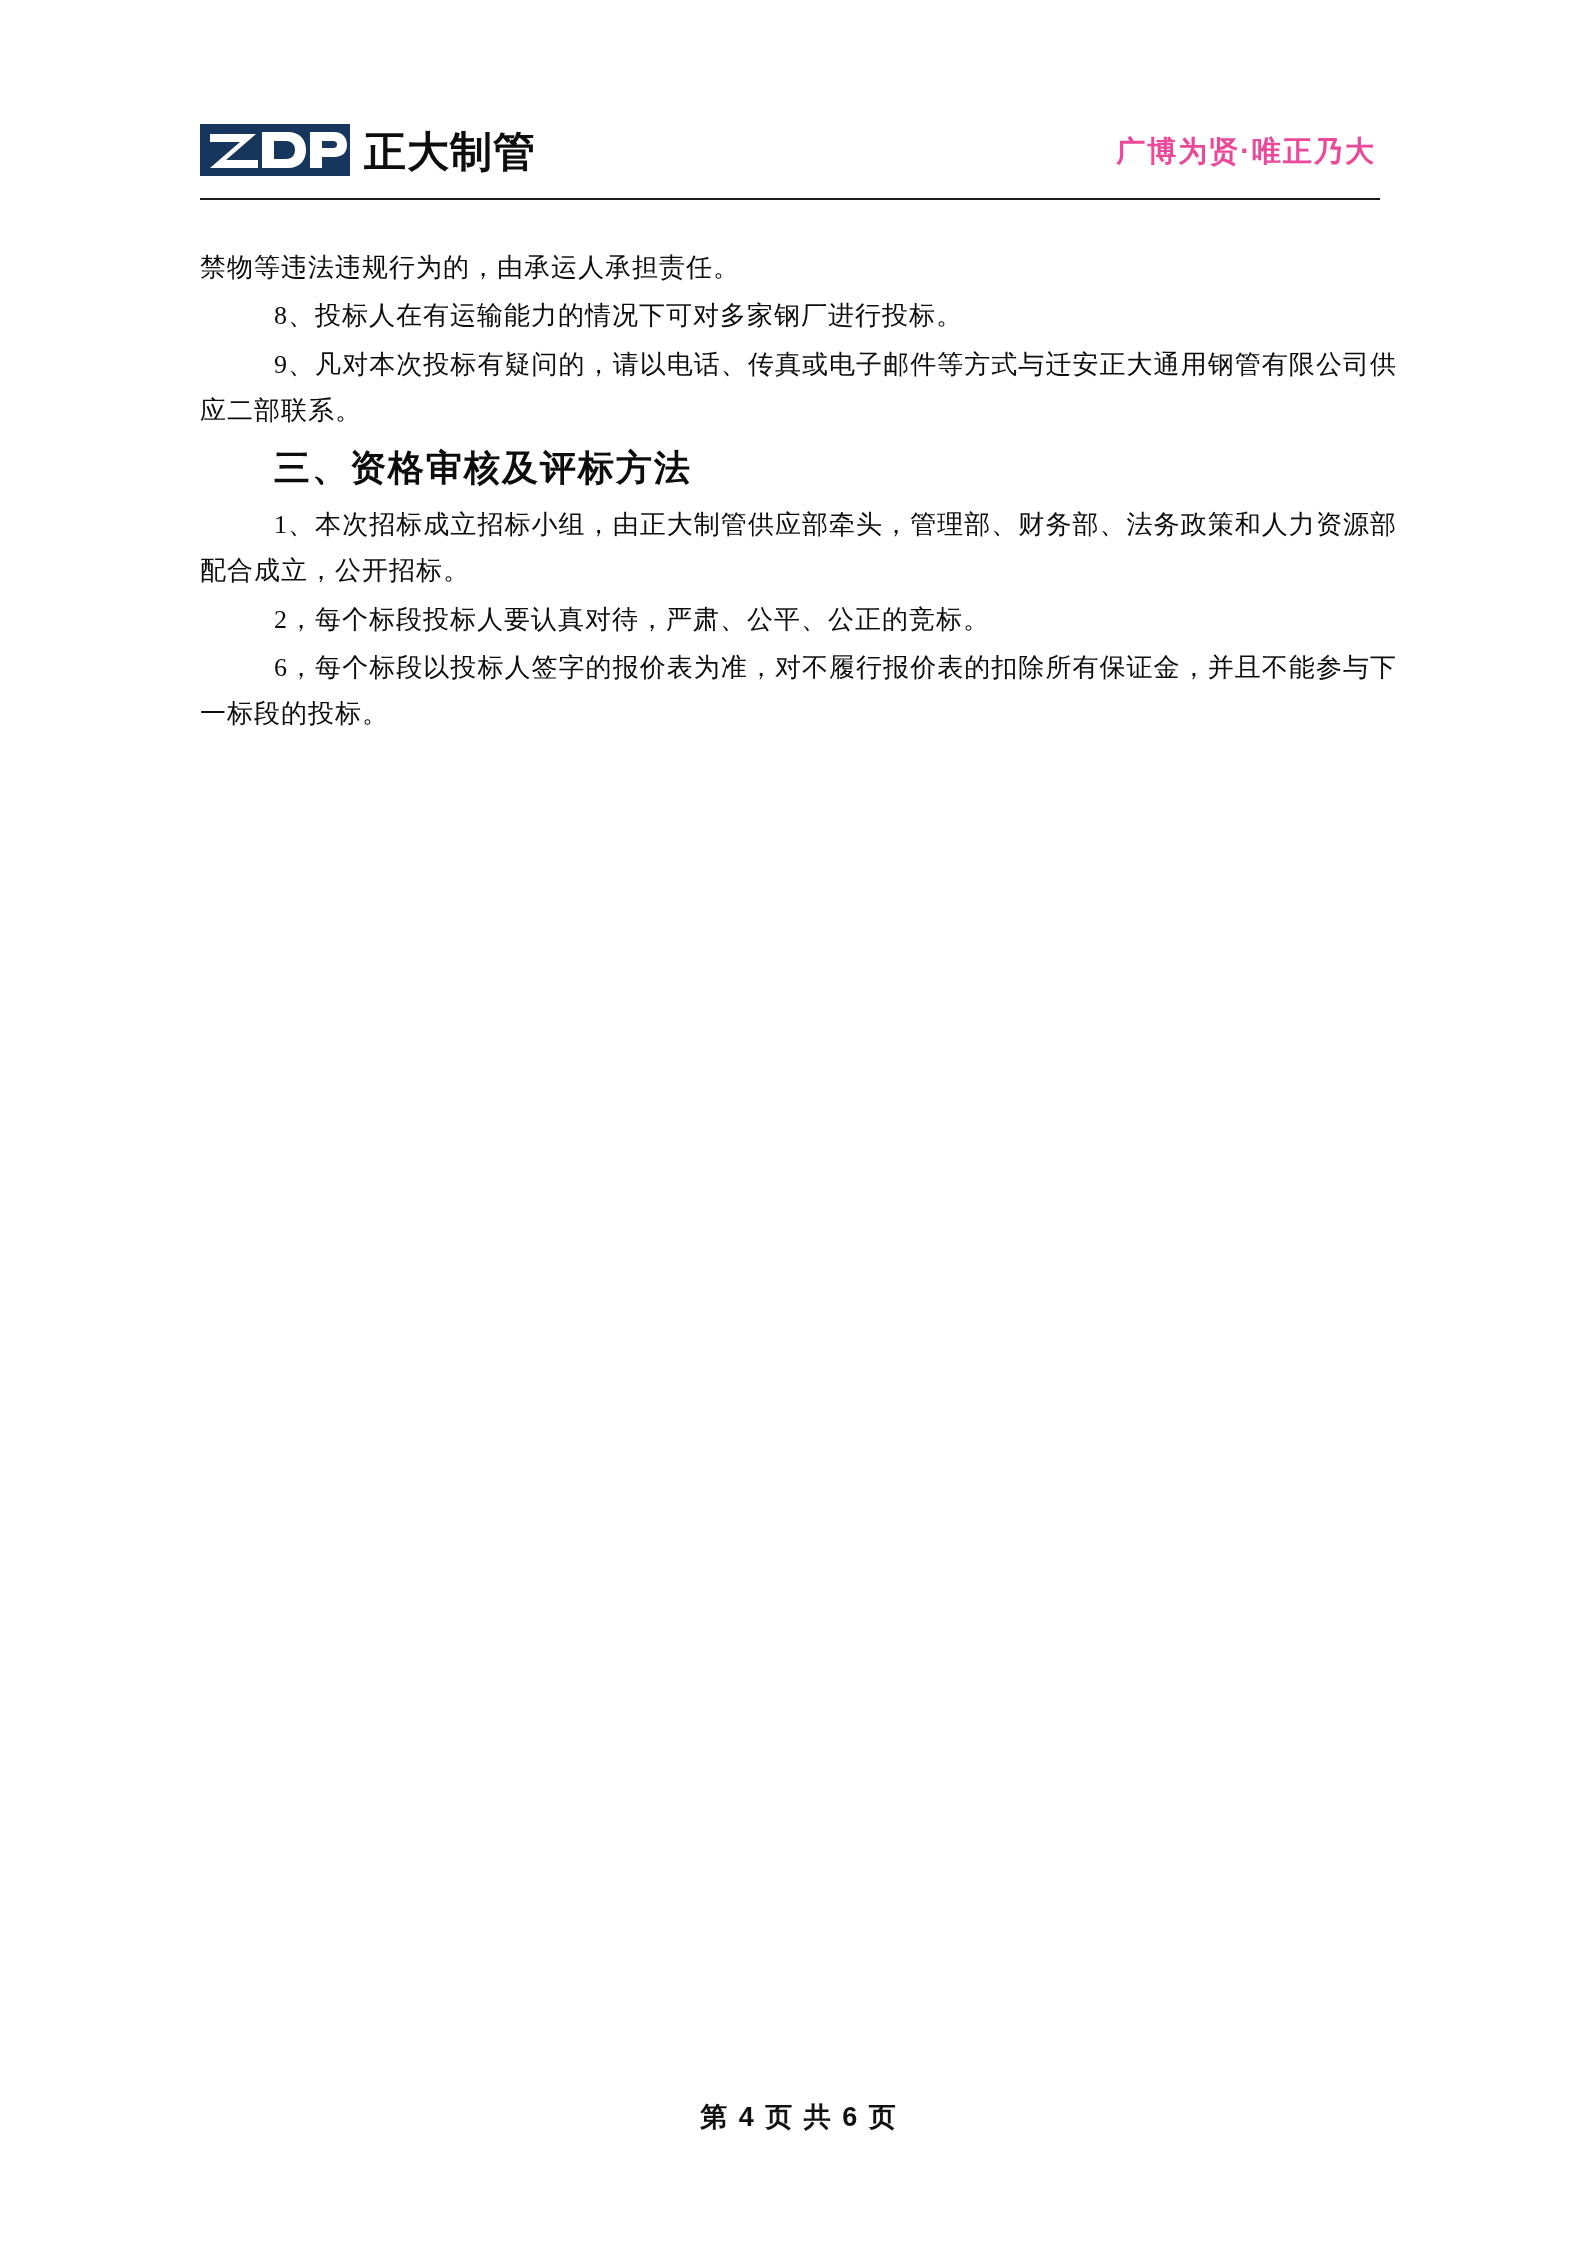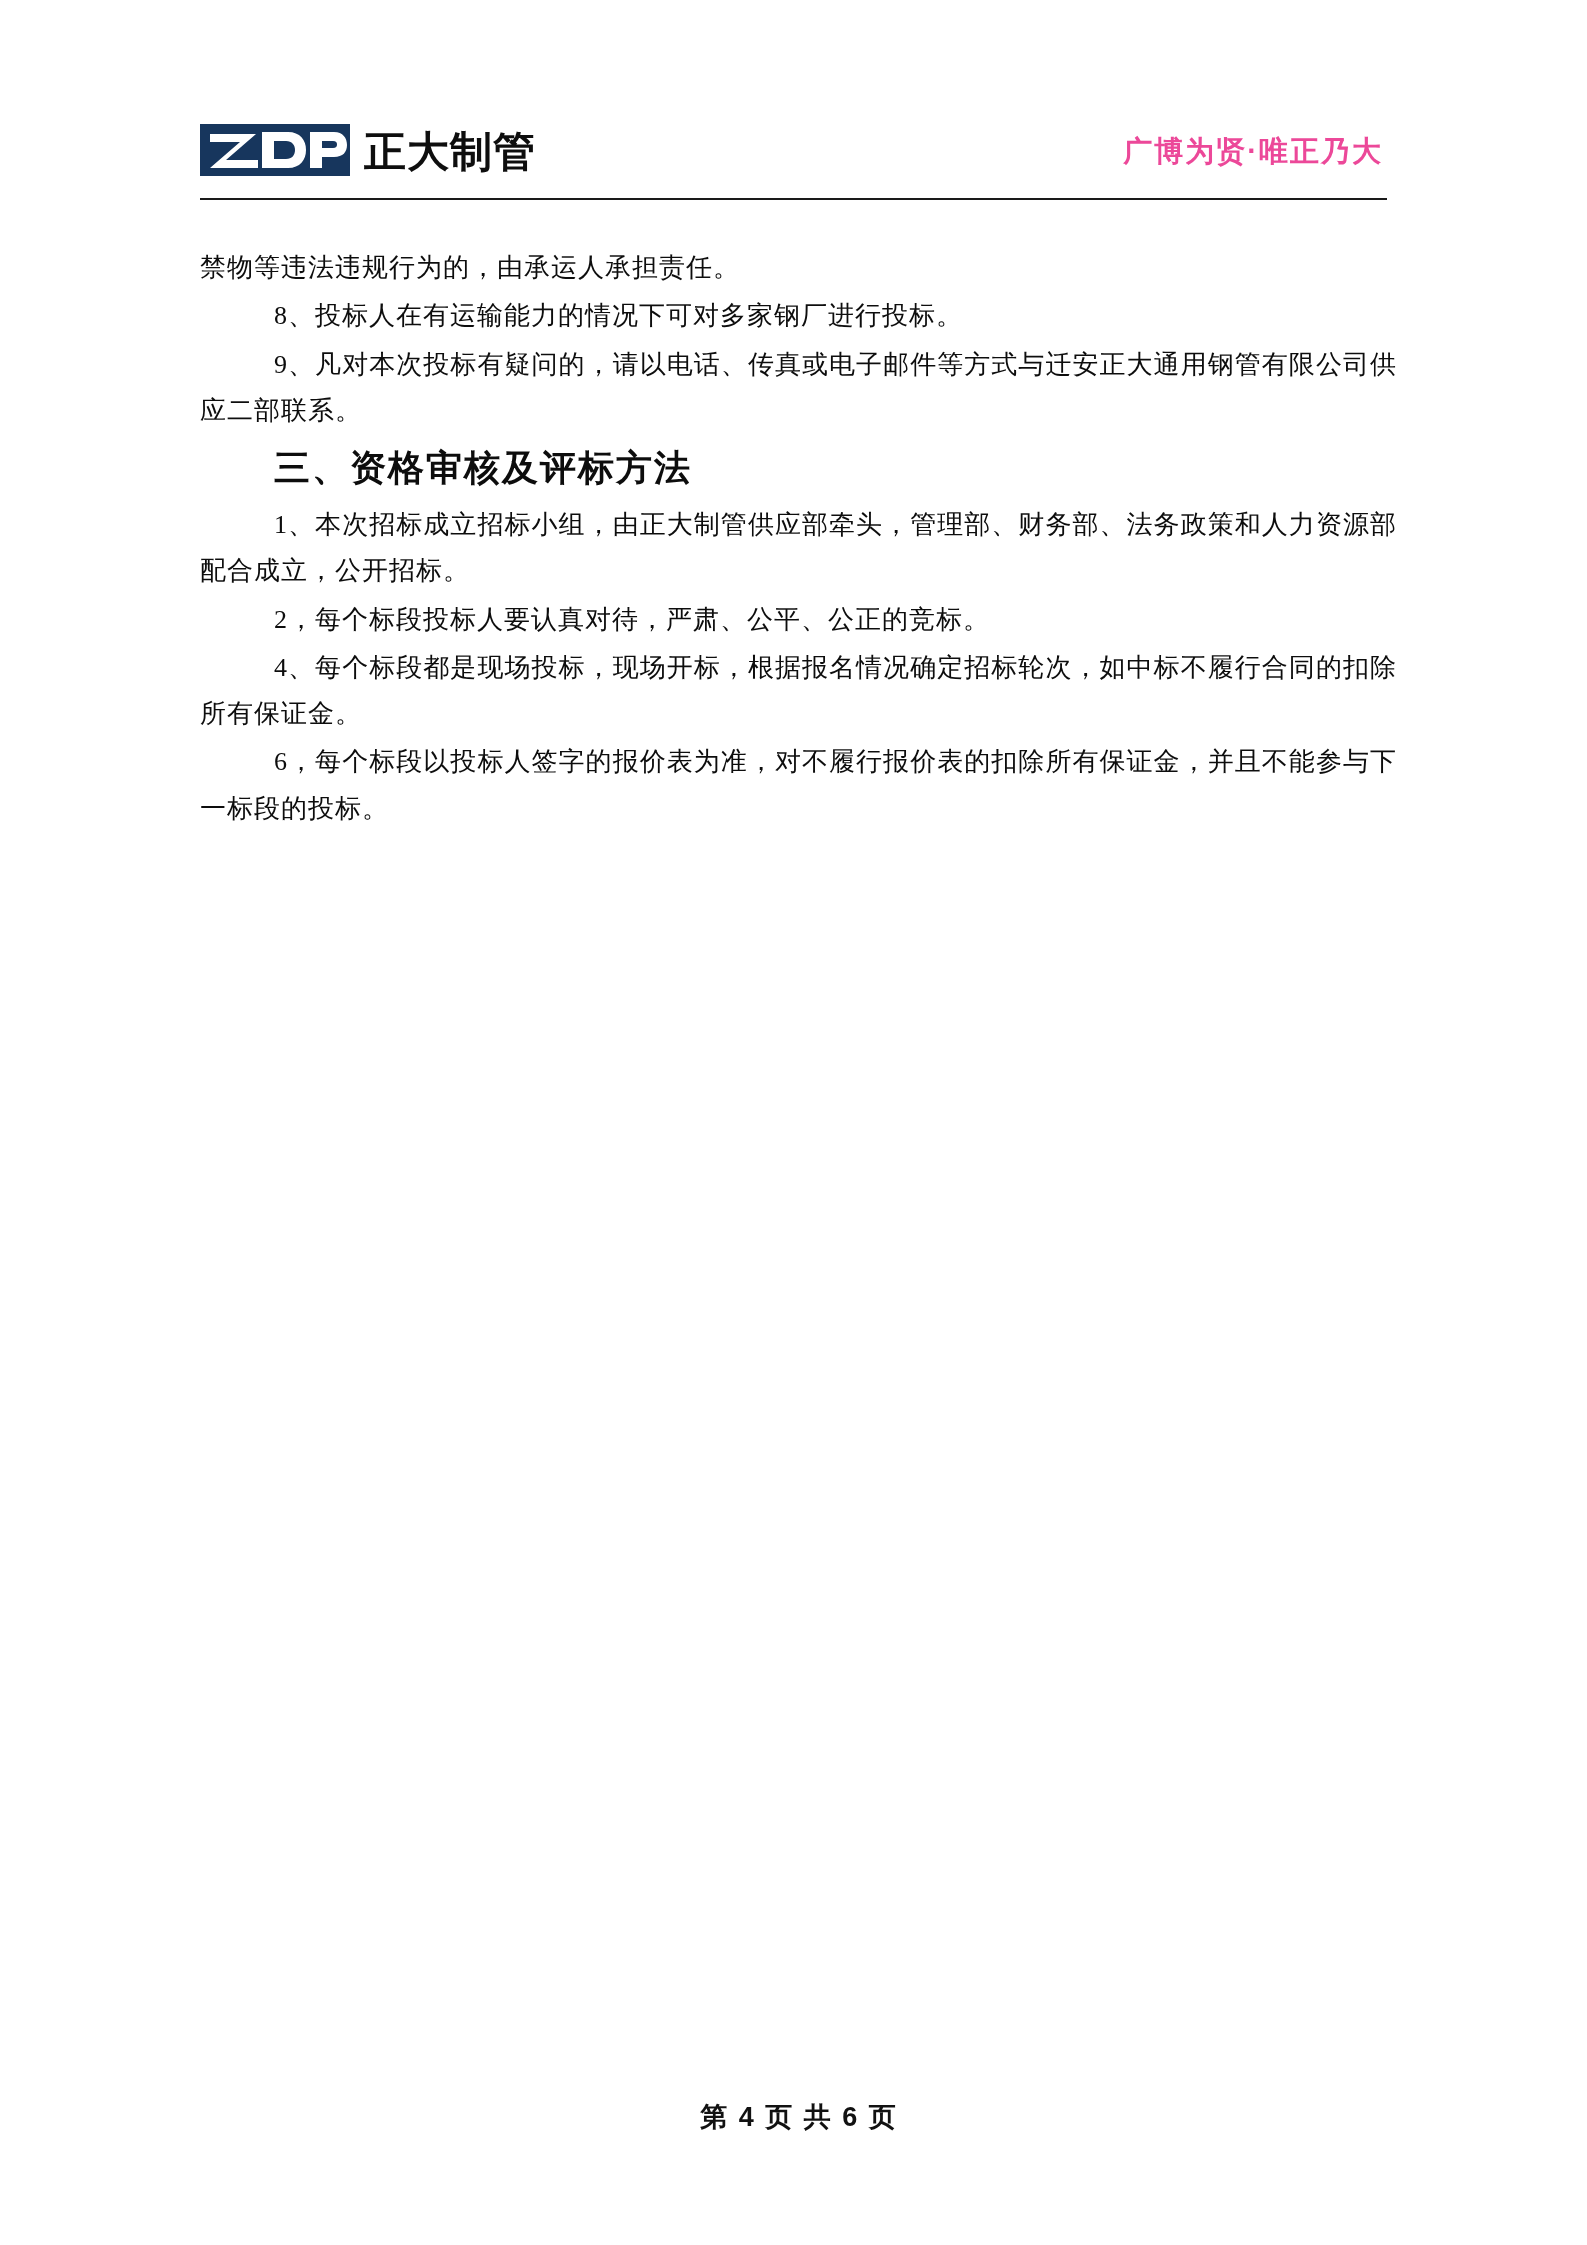--- a/index.html
+++ b/index.html
@@ -15,21 +15,21 @@
     position: relative;
     box-sizing: border-box;
     font-family: "Liberation Serif", "DejaVu Serif", serif;
     overflow: hidden;
   }
 
   
   .header {
     position: absolute;
     left: 200px;
-    right: 200px;
+    right: 207px;
     top: 110px;
     height: 90px;
     display: flex;
     align-items: center;
     justify-content: space-between;
     border-bottom: 2px solid #1a1a1a;
     padding-bottom: 4px;
     box-sizing: border-box;
   }
   .logo-group {
@@ -125,19 +125,18 @@
 
   <div class="content">
     <p class="para">禁物等违法违规行为的，由承运人承担责任。</p>
     <p class="para indent">8、投标人在有运输能力的情况下可对多家钢厂进行投标。</p>
     <p class="para indent">9、凡对本次投标有疑问的，请以电话、传真或电子邮件等方式与迁安正大通用钢管有限公司供应二部联系。</p>
 
     <p class="heading">三、资格审核及评标方法</p>
 
     <p class="para indent">1、本次招标成立招标小组，由正大制管供应部牵头，管理部、财务部、法务政策和人力资源部配合成立，公开招标。</p>
     <p class="para indent">2，每个标段投标人要认真对待，严肃、公平、公正的竞标。</p>
-    <p class="para indent">4、每个标段都是现场投标，现场开标，根据报名情况确定招标轮次，如中标不履行合同的扣除所有保证金。</p>
     <p class="para indent">6，每个标段以投标人签字的报价表为准，对不履行报价表的扣除所有保证金，并且不能参与下一标段的投标。</p>
   </div>
 
   <div class="footer">第 4 页 共 6 页</div>
 
 </div>
 
 </body></html>

